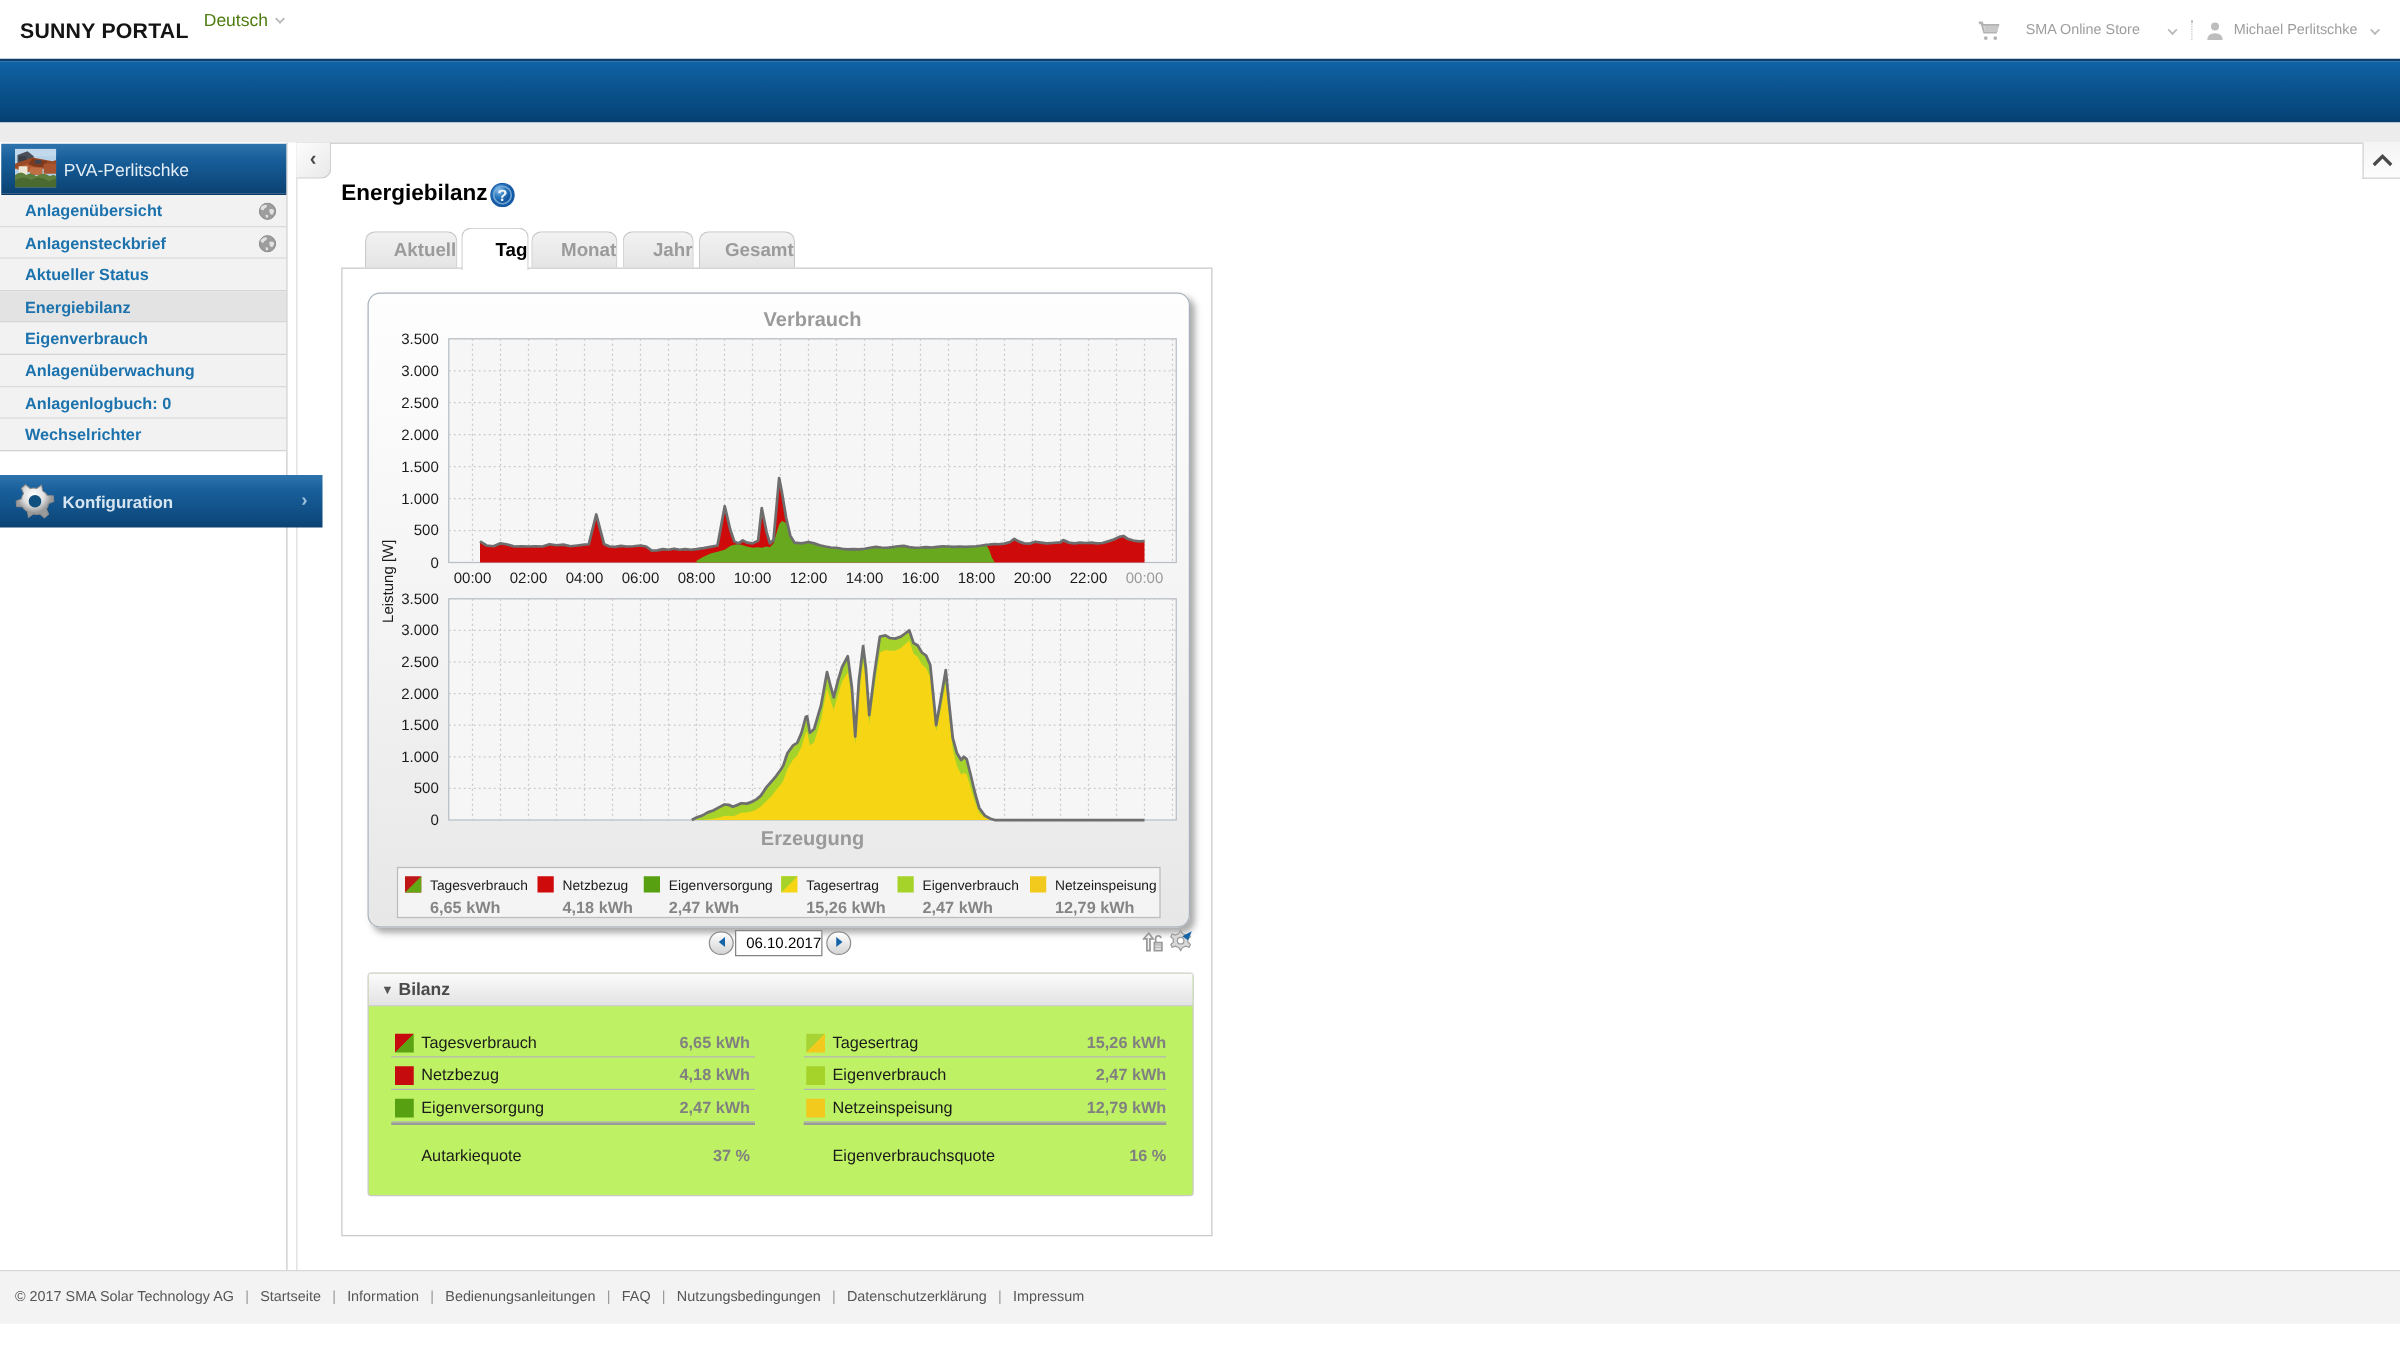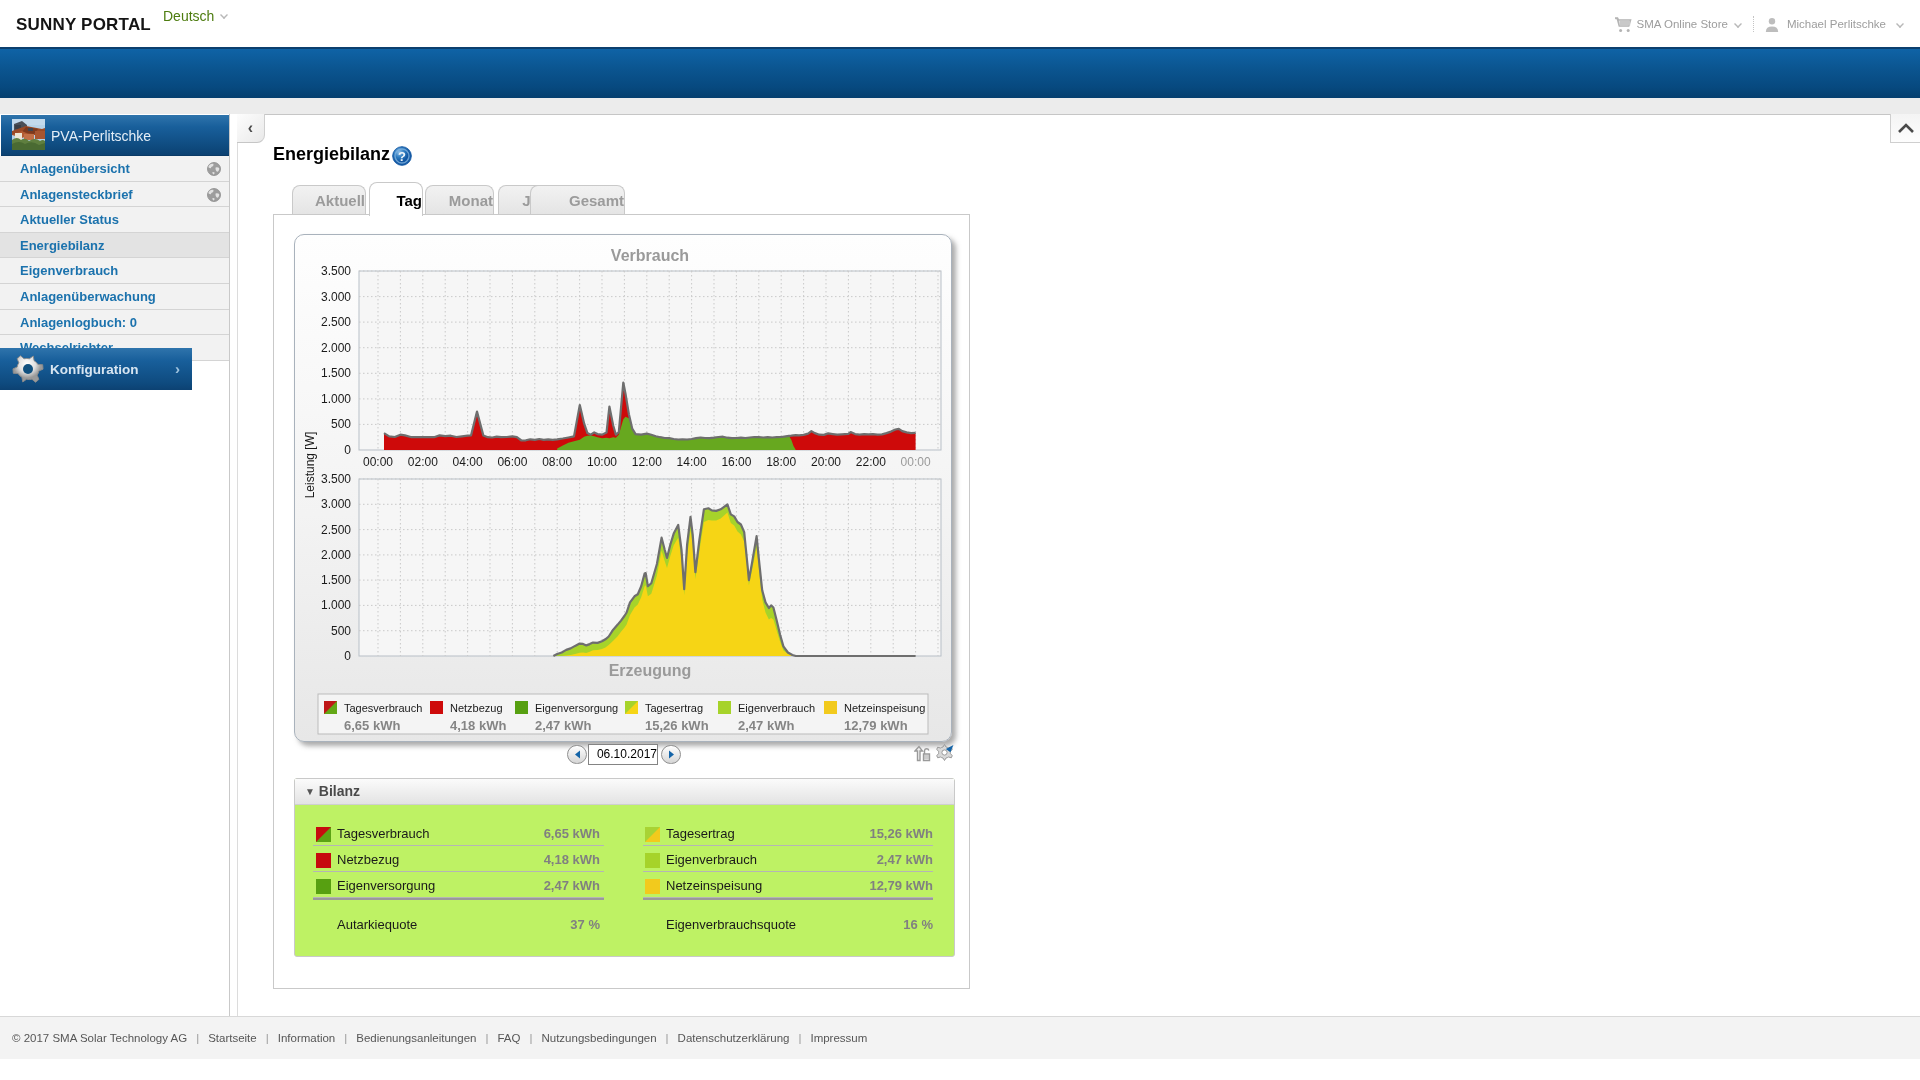--- a/index.html
+++ b/index.html
@@ -12,21 +12,21 @@
 #strip{left:0;top:98px;width:1920px;height:16px;background:#ececec}
 #footer{left:0;top:1016px;width:1920px;height:43px;background:#f3f3f3;border-top:1px solid #d8d8d8;font-size:11.5px;color:#565656;line-height:42px;padding-left:12px}
 #footer span.sep{color:#999;margin:0 9px}
 #sidebar{left:0;top:114px;width:230px;height:902px;background:#fff;border-right:1px solid #c9c9c9}
 #sbhead{left:1px;top:115px;width:228px;height:41px;background:linear-gradient(180deg,#2f74ac 0%,#185f9b 30%,#0e4a7e 80%,#0c4172 100%);border-bottom:1px solid #0a3a66}
 #sbhead .txt{position:absolute;left:50px;top:13px;color:#e4eef7;font-weight:normal;font-size:14px}
 #sbimg{left:12px;top:119px;width:33px;height:31px}
 #menu{left:0;top:156px;width:229px}
 .mi{position:relative;height:25.6px;background:#f2f2f2;border-bottom:1px solid #d4d4d4;color:#1b72ad;font-weight:bold;font-size:13px;line-height:25px;padding-left:20px}
 .mi.sel{background:#e3e3e3}
-#konfig{left:0;top:348px;width:192px;height:42px;background:linear-gradient(180deg,#2f74ac 0%,#185f9b 30%,#0e4a7e 85%,#0c4172 100%)}
+#konfig{left:0;top:380px;width:258px;height:42px;background:linear-gradient(180deg,#2f74ac 0%,#185f9b 30%,#0e4a7e 85%,#0c4172 100%)}
 #konfig .txt{position:absolute;left:50px;top:14px;color:#d7e5f1;font-weight:bold;font-size:13.5px}
 #konfig .arr{position:absolute;right:12px;top:12px;color:#9fc3de;font-size:15px;font-weight:bold}
 #panel{left:237px;top:114px;width:1653px;height:902px;background:#fff;border-top:1px solid #c6c6c6;border-left:1px solid #dcdcdc}
 #collbtn{left:237px;top:114px;width:28px;height:29px;background:linear-gradient(135deg,#fdfdfd,#e9e9e9);border-right:1px solid #cfcfcf;border-bottom:1px solid #c6c6c6;border-bottom-right-radius:8px;text-align:center;line-height:27px;color:#4a4a4a;font-size:16px;font-weight:bold}
 #upbtn{left:1890px;top:114px;width:30px;height:29px;background:linear-gradient(180deg,#f4f4f4,#fdfdfd);border-left:1px solid #cfcfcf;border-bottom:1px solid #cfcfcf;text-align:center;color:#444}
 #title{left:273px;top:144px;font-size:18px;font-weight:bold;color:#000}
 .tab{top:185px;height:30px;background:linear-gradient(180deg,#f2f2f2,#e4e4e4);border:1px solid #c9c9c9;border-bottom:none;border-radius:8px 8px 0 0;color:#9b9b9b;font-weight:bold;font-size:15px;text-align:right;line-height:30px;z-index:4}
 .tab.act{top:182px;height:34px;background:#fff;color:#000;line-height:36px;z-index:6}
 #container{left:273px;top:214px;width:697px;height:775px;border:1px solid #c9c9c9;background:#fff;z-index:5}
 #chartbox{left:20px;top:19px;width:658px;height:508px;border:1px solid #a9b2bc;border-radius:10px;background:linear-gradient(180deg,#fefefe 0%,#f3f3f3 55%,#e7e7e7 100%);box-shadow:4px 4px 5px rgba(90,90,90,.5);position:absolute}
@@ -36,21 +36,21 @@
 #bilhead{position:absolute;left:0;top:0;width:100%;height:26px;background:linear-gradient(180deg,#fbfbfb,#e3e3e3);border-bottom:1px solid #cfcfcf;color:#4a4a4a;font-weight:bold;font-size:14px;line-height:25px}
 .sq{position:absolute;width:15px;height:15px}
 .blbl{position:absolute;font-size:13px;color:#1a1a1a}
 .bval{position:absolute;font-size:13px;font-weight:bold;color:#808080;text-align:right}
 .bsep{position:absolute;height:1px;background:#b5b5b5}
 </style></head>
 <body>
 <div id="logo" class="abs">SUNNY PORTAL</div>
 <div id="lang" class="abs">Deutsch&nbsp;<span class="chev"></span></div>
 <div id="topright" class="abs">
-    <span style="display:inline-flex;align-items:center;gap:4px">
+    <span style="display:inline-flex;align-items:center;gap:20px">
       <svg width="19" height="17" viewBox="0 0 19 17">
         <path d="M1 2 h2.5 l1 2 h12 l-1.8 6 h-9.4 l-2-7.5 h-2" fill="none" stroke="#b3b3b3" stroke-width="1.6"></path>
         <rect x="5.4" y="4.6" width="10.8" height="4.9" fill="#c9c9c9"></rect>
         <circle cx="6.6" cy="14.4" r="1.5" fill="#b3b3b3"></circle>
         <circle cx="14.2" cy="14.4" r="1.5" fill="#b3b3b3"></circle>
       </svg>
       <span>SMA Online Store</span>
       <span class="chev"></span>
     </span>
 <span style="border-left:1px dotted #c4c4c4;height:16px;margin:0 11px"></span>
@@ -138,21 +138,21 @@
         </radialGradient>
       </defs>
       <circle cx="10" cy="10" r="9.3" fill="url(#hg)" stroke="#1a5ea8" stroke-width="1"></circle>
       <circle cx="10" cy="10" r="7" fill="none" stroke="#7fb2dd" stroke-width="1.4" opacity="0.8"></circle>
       <text x="10" y="14.6" text-anchor="middle" style="font:bold 13px Liberation Sans" fill="#f0f6fb">?</text>
     </svg></div>
 <div class="tab abs" style="left:292px;width:74px">Aktuell</div>
 <div class="tab act abs" style="left:369px;width:54px">Tag</div>
 <div class="tab abs" style="left:425px;width:69px">Monat</div>
 <div class="tab abs" style="left:498px;width:57px">Jahr</div>
-<div class="tab abs" style="left:530px;width:95px">Gesamt</div>
+<div class="tab abs" style="left:559px;width:77px">Gesamt</div>
 <div id="container" class="abs">
   <div id="chartbox">
       <svg width="658" height="508" style="position:absolute;left:0;top:0">
 <style>
 .gv{stroke:#c9c9c9;stroke-width:1;stroke-dasharray:1.5,2.5}
 .yl{font:12px "Liberation Sans";fill:#1a1a1a}
 .xl{font:12px "Liberation Sans";fill:#1a1a1a}
 .ll{font:11px "Liberation Sans";fill:#1a1a1a}
 .lv{font:bold 13px "Liberation Sans";fill:#858585}
 .ttl{font:bold 16px "Liberation Sans";fill:#9a9a9a}

